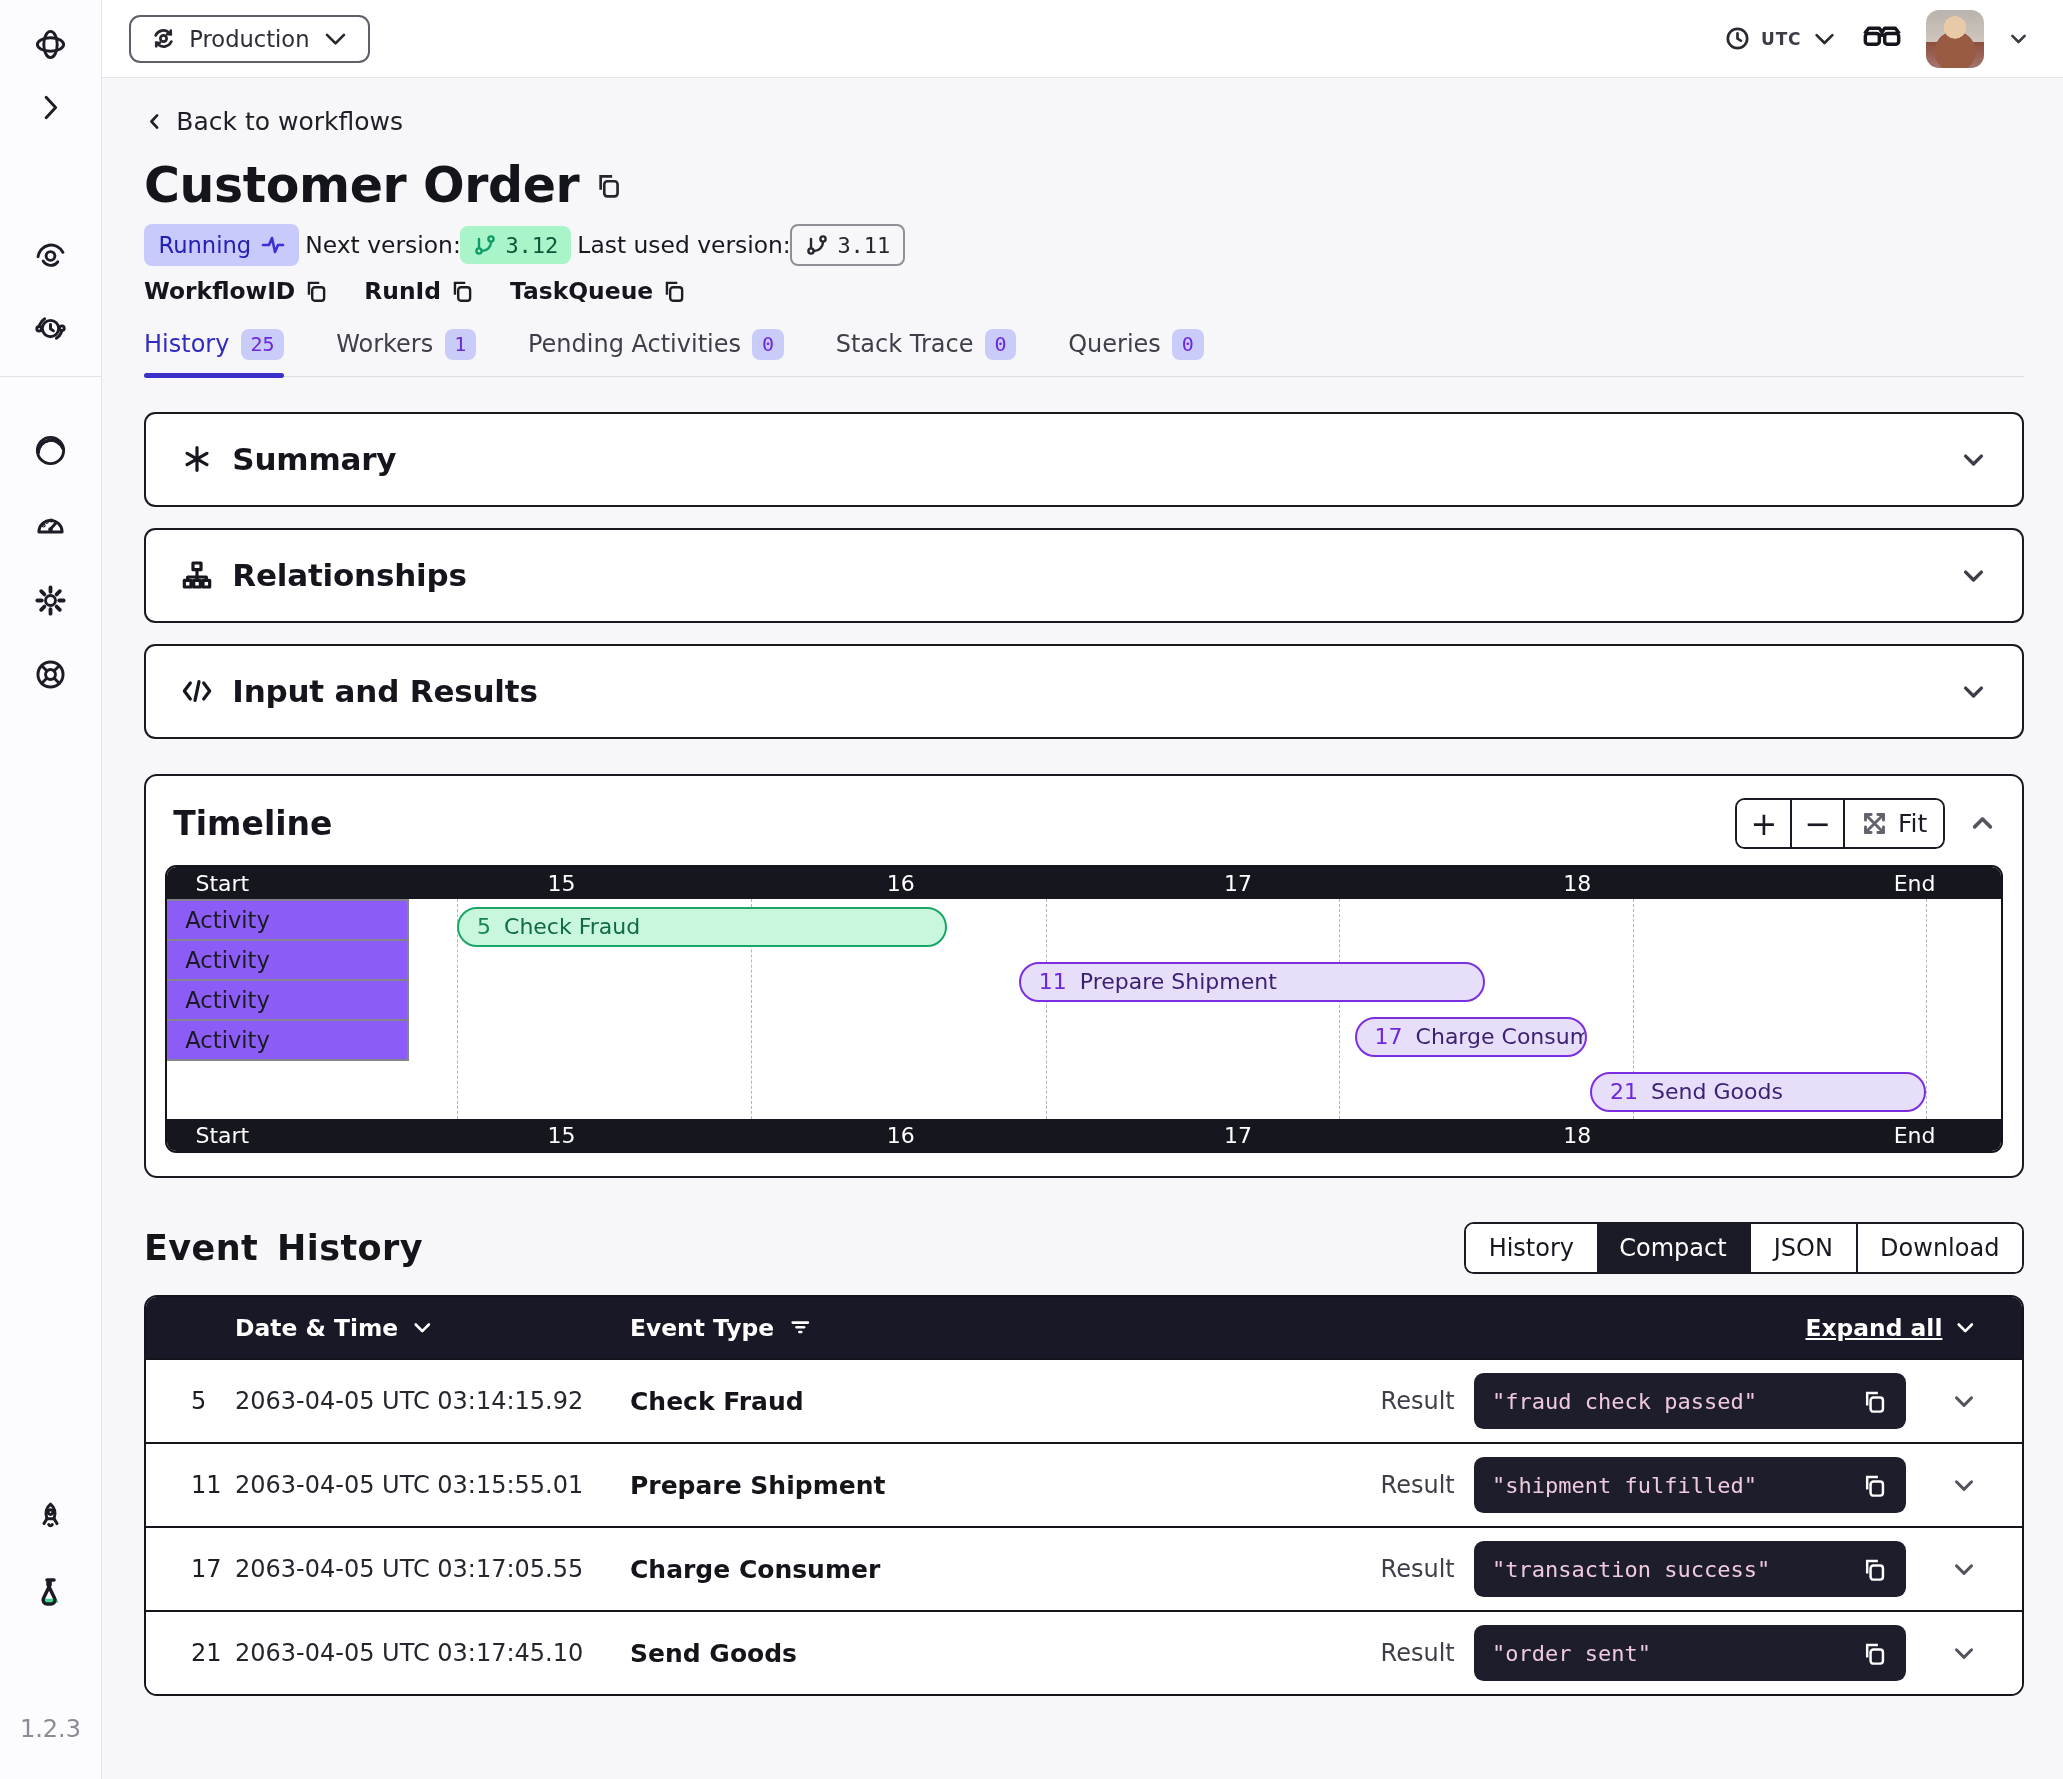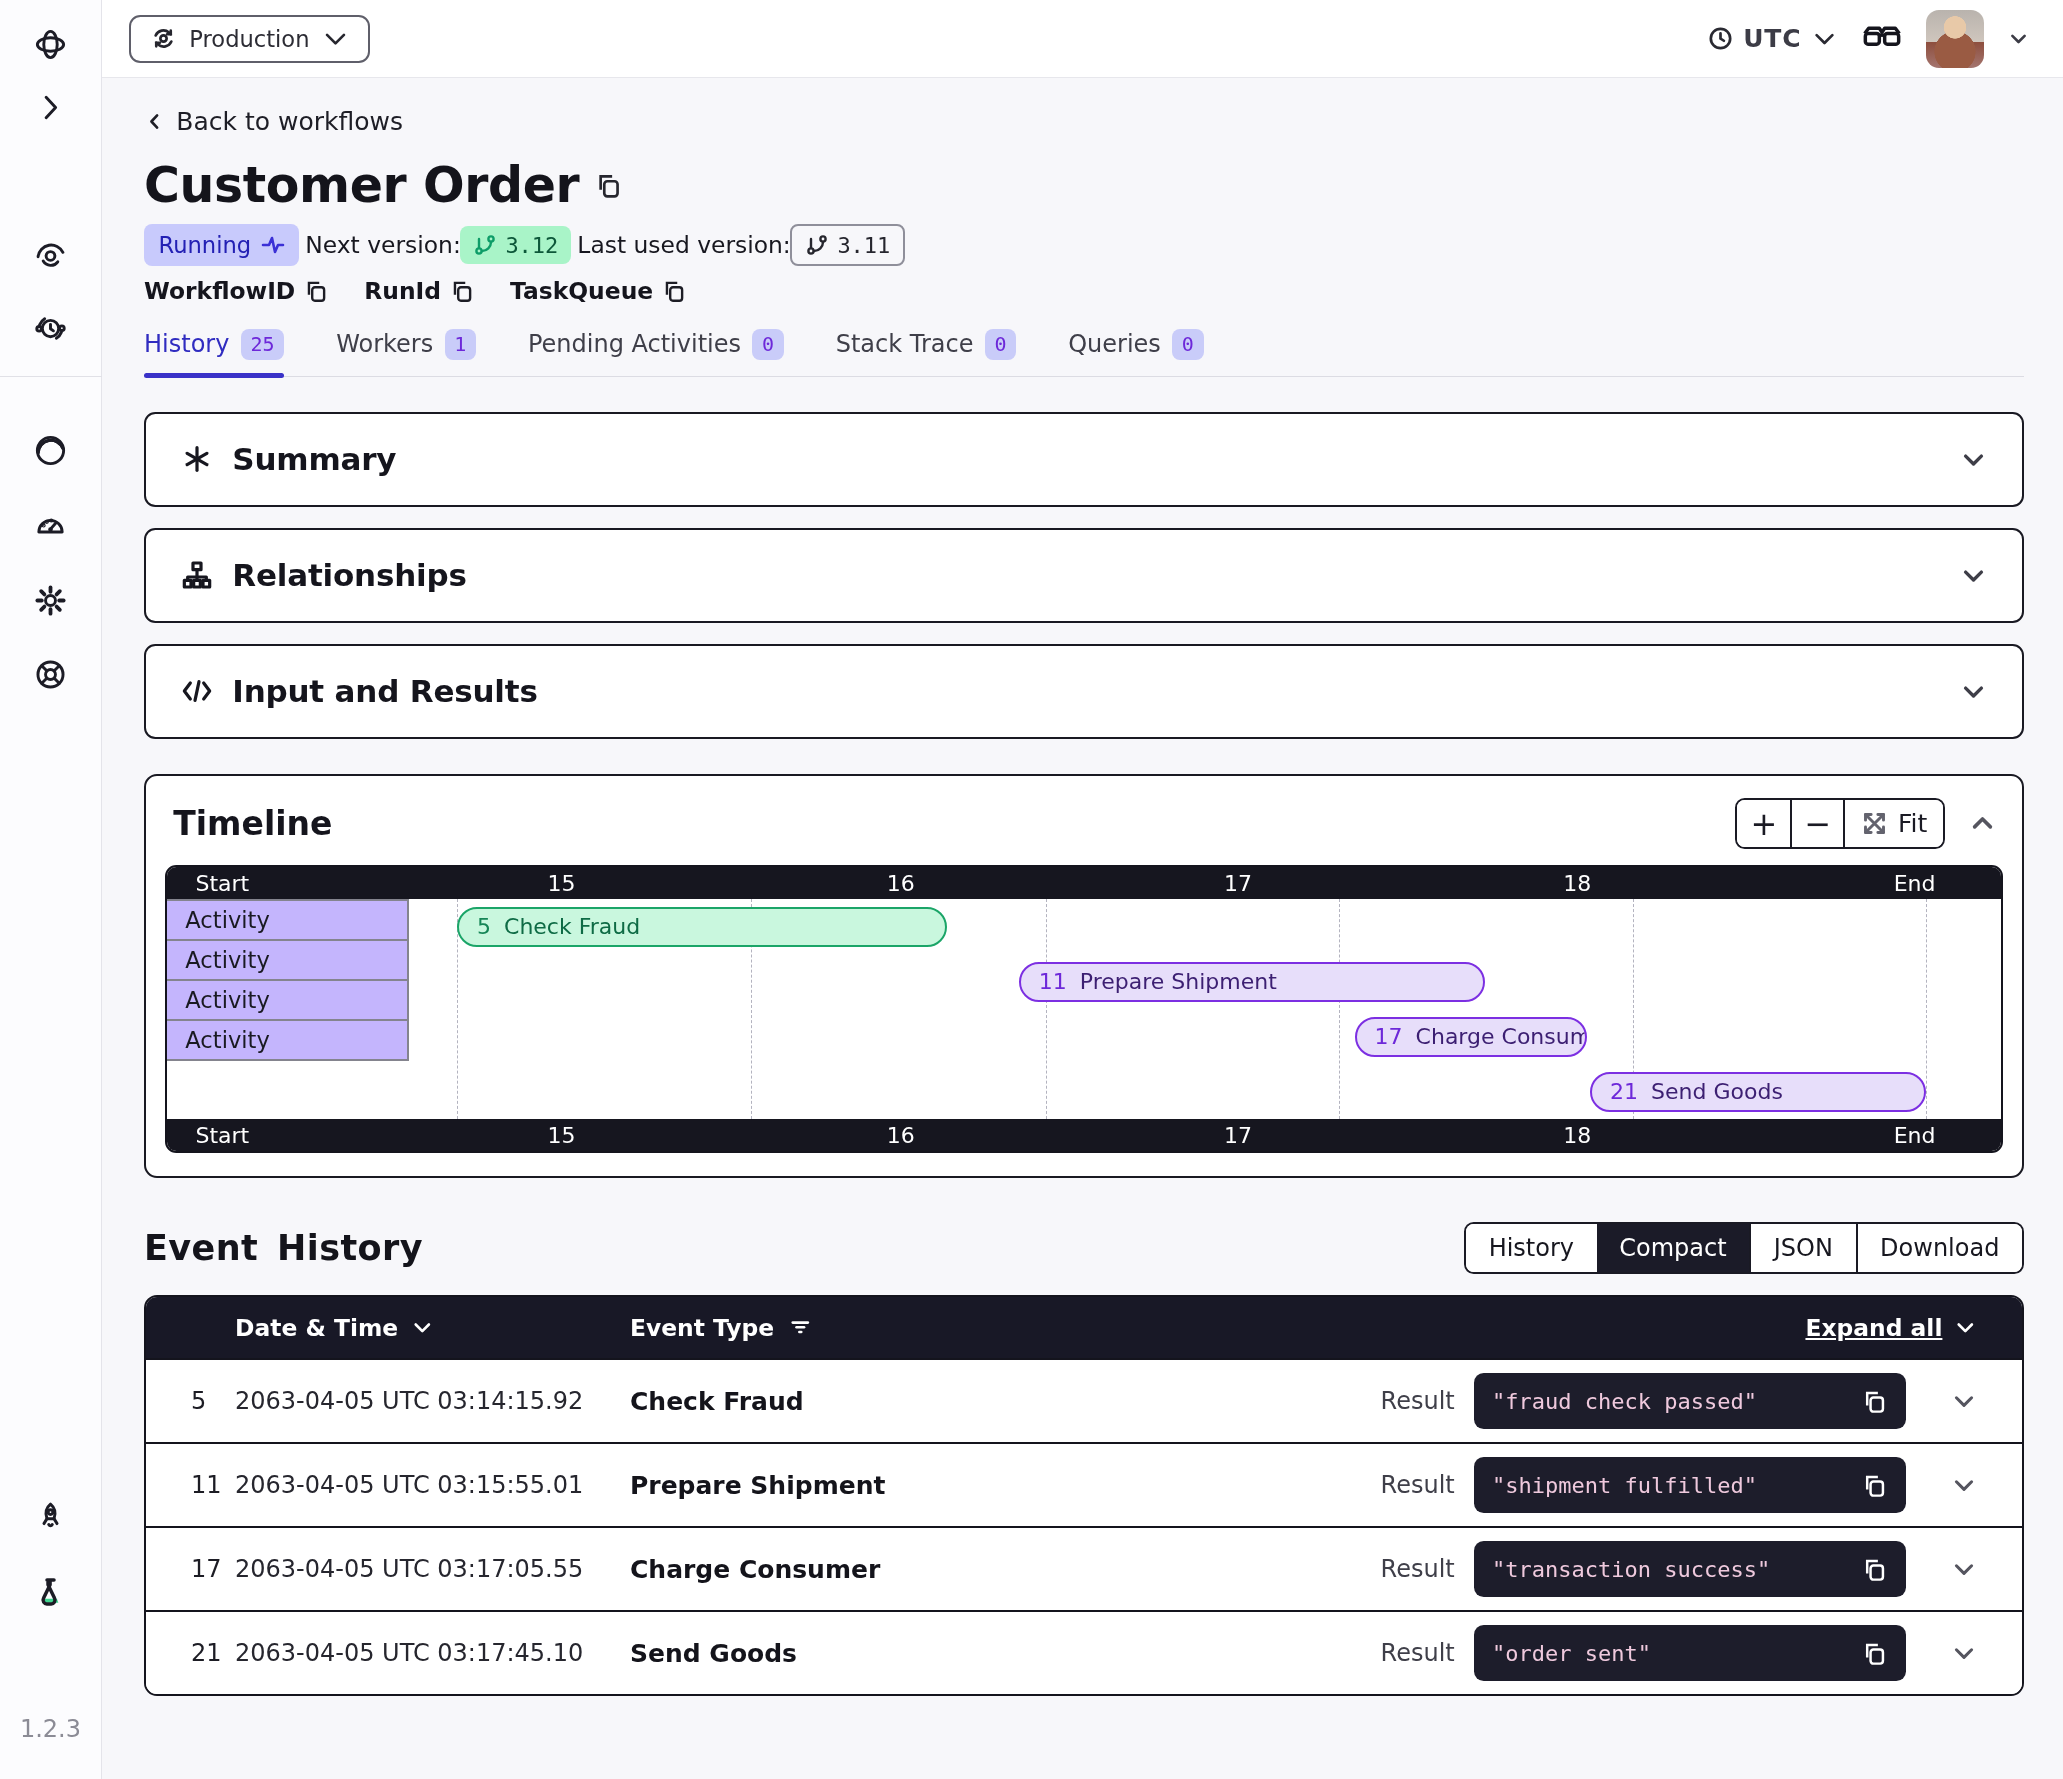--- a/index.html
+++ b/index.html
@@ -32,21 +32,21 @@
   }
   .env-btn {
     display:flex; align-items:center; gap:11.3px;
     border:2px solid #5f5f6a; border-radius:11.3px; background:#fff;
     height:48px; padding:0 18px; font-size:22.6px; color:#2c2c34; cursor:pointer;
   }
   .env-btn svg { width:29px; height:29px; stroke:#26262e; stroke-width:2.2; fill:none; stroke-linecap:round; }
   .topbar-right { margin-left:auto; display:flex; align-items:center; gap:24px; }
   .tz { display:flex; align-items:center; gap:9.7px; cursor:pointer; }
   .tz svg { width:27px; height:27px; stroke:#2a2a32; stroke-width:2.4; fill:none; stroke-linecap:round; }
-  .tz-label { font-size:25px; font-weight:bold; color:#3c3c46; letter-spacing:0.8px; }
+  .tz-label { font-size:17px; font-weight:bold; color:#3c3c46; letter-spacing:0.8px; }
   .chev { width:21px; height:21px; stroke:#3c3c46; stroke-width:3; fill:none; stroke-linecap:round; stroke-linejoin:round; }
   .glasses-btn svg { width:40px; height:31px; stroke:#15151d; stroke-width:2.6; fill:none; stroke-linejoin:round; }
   .avatar {
     width:58px; height:58px; border-radius:13px; cursor:pointer;
     background:
       radial-gradient(circle at 50% 30%, #e8c9a8 0 22%, transparent 23%),
       radial-gradient(circle at 50% 72%, #9a5b43 0 40%, transparent 41%),
       linear-gradient(180deg,#b9b3ad 0%, #cfc6bd 55%, #8e4f3e 56%, #a4756f 100%);
   }
 
@@ -110,21 +110,21 @@
   .zoom-btn + .zoom-btn { border-left:2.4px solid #1a1a24; }
   .fit-btn { display:flex; align-items:center; gap:9.7px; padding:0 16px; font-size:25px; }
   .fit-btn svg { width:27px; height:27px; stroke:#63636e; stroke-width:2.6; fill:none; stroke-linecap:round; stroke-linejoin:round; }
   .collapse-chev { width:27px; height:27px; stroke:#55555f; stroke-width:3.2; fill:none; stroke-linecap:round; stroke-linejoin:round; cursor:pointer; }
 
   .chart { border:2.4px solid #14141d; border-radius:11.3px; overflow:hidden; background:#fff; }
   .axisbar { height:32px; background:#16161f; position:relative; }
   .axisbar .tick-label { position:absolute; top:50%; transform:translate(-50%,-50%); color:#fff; font-size:22px; }
   .chart-body { display:flex; position:relative; }
   .label-col { width:242px; flex:none; position:relative; z-index:2; background:#fff; }
-  .label-cell { height:42px; border:2px solid #84848e; border-left:none; background:#c4b5fd; display:flex; align-items:center; padding-left:18px; font-size:22.6px; color:#1a1a22; margin-top:-2px; }
+  .label-cell { height:42px; border:2px solid #84848e; border-left:none; background:#8b5cf6; display:flex; align-items:center; padding-left:18px; font-size:22.6px; color:#1a1a22; margin-top:-2px; }
   .label-cell:first-child { margin-top:0; }
   .grid-area { flex:1; position:relative; }
   .gridline { position:absolute; top:0; bottom:0; border-left:1.6px dashed #b3b3bf; }
   .tl-row { height:55px; position:relative; }
   .tl-bar { position:absolute; top:7.3px; height:40px; border-radius:21px; display:flex; align-items:center; gap:13px; padding:0 18px; font-size:22px; white-space:nowrap; overflow:hidden; cursor:pointer; }
   .tl-bar.green  { background:#c9f7de; border:2.4px solid #1ba568; color:#0e6b45; }
   .tl-bar.purple { background:#e7defa; border:2.4px solid #7c2fe2; color:#3c1f72; }
   .tl-bar .bar-id { font-weight:normal; }
   .tl-bar.green .bar-id { color:#158556; }
   .tl-bar.purple .bar-id { color:#6d28d9; }

